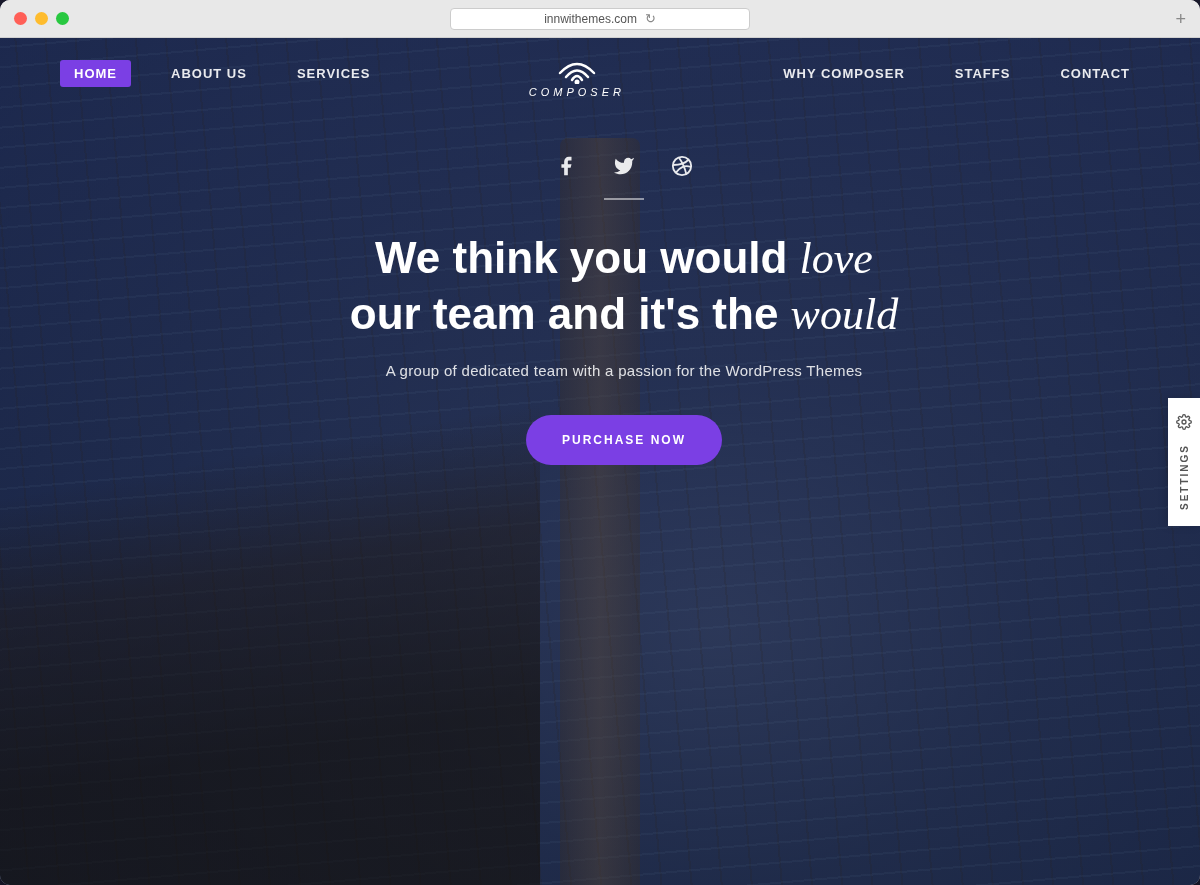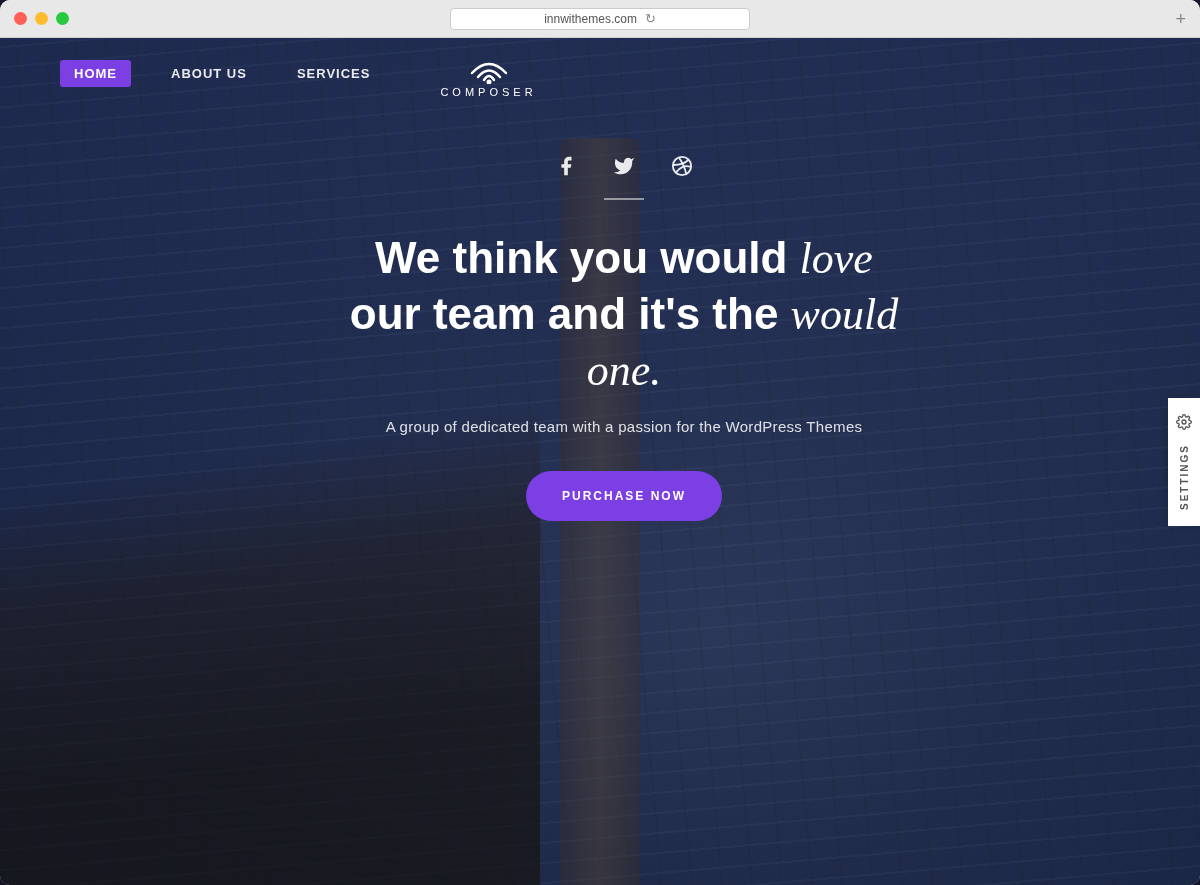--- a/index.html
+++ b/index.html
@@ -154,42 +154,44 @@
       );
       border-radius: 8px 8px 0 0;
     }
 
     
     .navbar {
       position: relative;
       z-index: 10;
       display: flex;
       align-items: center;
-      justify-content: flex-start;
+      justify-content: space-between;
       padding: 12px 60px;
       height: 70px;
+      gap: 32px;
     }
 
     .nav-left {
       display: flex;
       gap: 30px;
       align-items: center;
     }
 
     .nav-right {
       display: flex;
       gap: 30px;
       align-items: center;
     }
 
     .nav-logo {
       display: flex;
       flex-direction: column;
       align-items: center;
       margin: 0 60px;
+      font-style: italic;
     }
 
     .nav-logo-icon {
       width: 50px;
       height: 35px;
     }
 
     .nav-logo-text {
       font-size: 11px;
       letter-spacing: 4px;
@@ -383,20 +385,25 @@
         <svg class="nav-logo-icon" viewBox="0 0 50 35">
 
           <path class="wifi-svg" d="M8 24 Q25 6 42 24" stroke="white" stroke-width="3" fill="none" stroke-linecap="round"></path>
           <path class="wifi-svg" d="M14 28 Q25 15 36 28" stroke="white" stroke-width="3" fill="none" stroke-linecap="round"></path>
           <path class="wifi-svg" d="M20 31 Q25 23 30 31" stroke="white" stroke-width="3" fill="none" stroke-linecap="round"></path>
           <circle cx="25" cy="33" r="2.5" fill="white"></circle>
         </svg>
         <span class="nav-logo-text">COMPOSER</span>
       </div>
 
+      <div class="nav-right">
+        <a class="nav-item">WHY COMPOSER</a>
+        <a class="nav-item">STAFFS</a>
+        <a class="nav-item">CONTACT</a>
+      </div>
     </nav>
 
     <div class="hero-content">
 
       <div class="social-icons">
 
         <div class="social-icon">
           <svg width="22" height="22" viewBox="0 0 24 24" fill="white">
             <path d="M18 2h-3a5 5 0 0 0-5 5v3H7v4h3v8h4v-8h3l1-4h-4V7a1 1 0 0 1 1-1h3z"></path>
           </svg>
@@ -417,23 +424,20 @@
       </div>
 
       <div class="social-divider"></div>
 
       <h1 class="hero-headline">
         <span class="line1">
           <span class="bold-text">We think you would </span><span class="italic-text">love</span>
         </span>
         <span class="line2">
           <span class="bold-text">our team and it's the </span><span class="italic-text">would</span>
-        </span>
-        <span class="line3">
-          <span class="italic-text">one.</span>
         </span>
       </h1>
 
       <p class="hero-subtitle">A group of dedicated team with a passion for the WordPress Themes</p>
 
       <button class="purchase-btn">PURCHASE NOW</button>
     </div>
 
     <div class="settings-panel">
       <div class="settings-icon-wrap">

